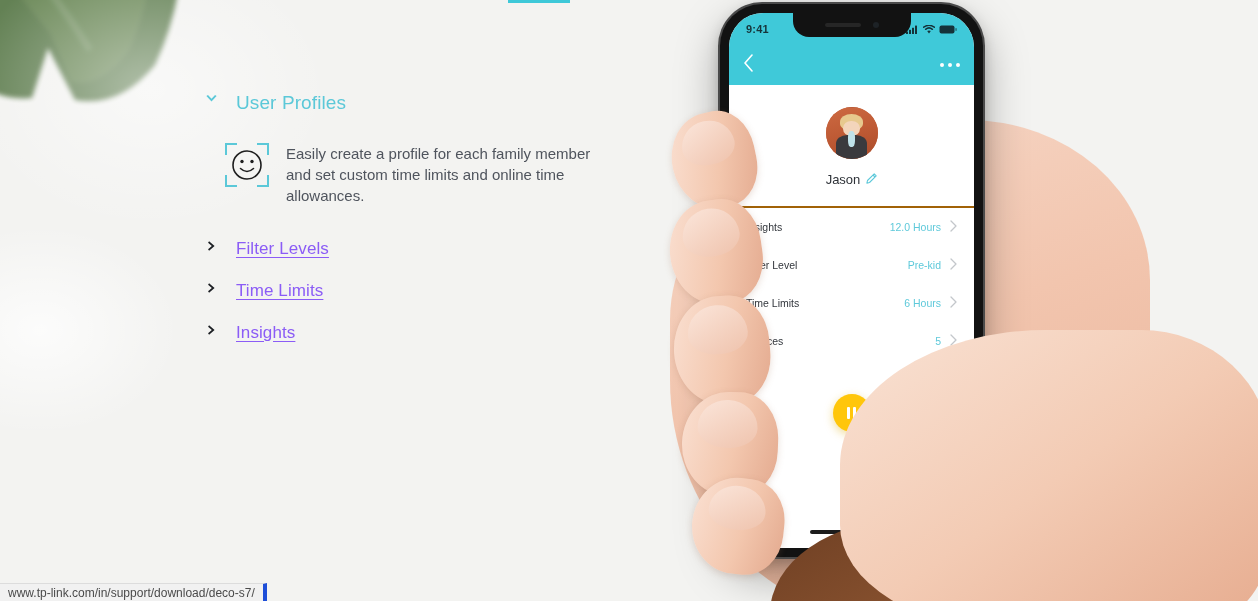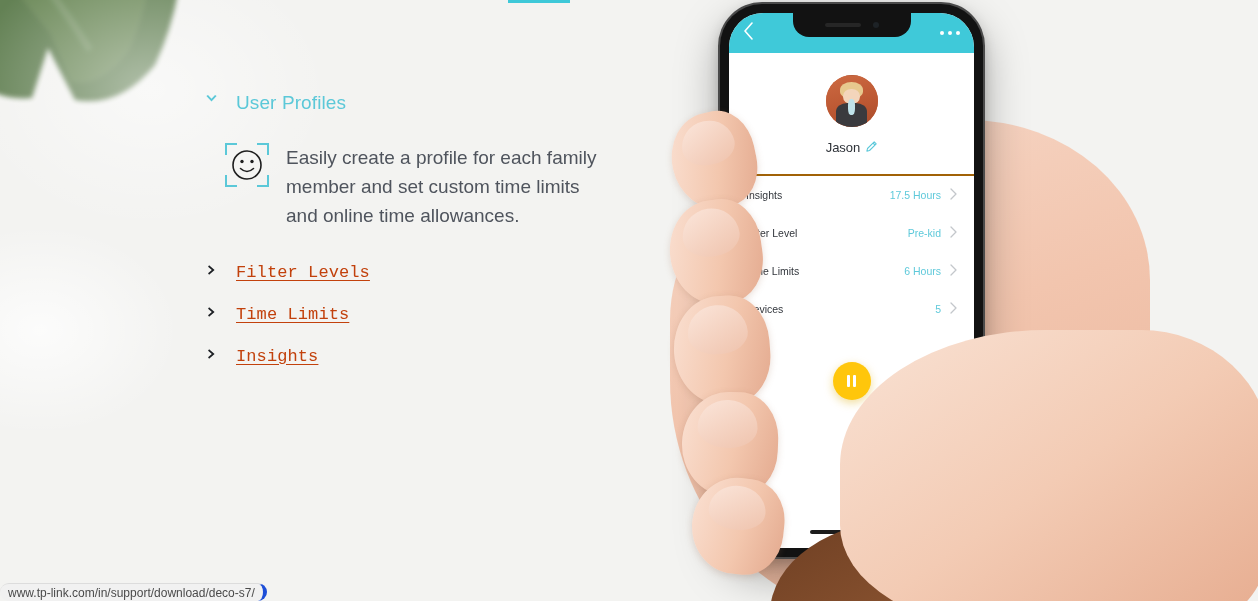--- a/index.html
+++ b/index.html
@@ -101,46 +101,45 @@
 
   .acc-title-open {
     font-size: 19px;
     color: #5bc8d8;
     font-weight: 400;
     letter-spacing: 0.1px;
   }
 
   .acc-title-closed {
     font-size: 17px;
-    color: #c2410c;
+    color: #8b5cf6;
     font-weight: 400;
     text-decoration: underline;
     text-underline-offset: 3px;
     letter-spacing: 0.1px;
-    font-family: Liberation Mono, monospace;
   }
 
   .acc-body {
     display: flex;
     align-items: flex-start;
     gap: 16px;
     margin-top: 18px;
     margin-left: 19px;
   }
 
   .feature-icon {
     width: 46px;
     height: 46px;
     flex: 0 0 auto;
     margin-top: 2px;
   }
 
   .feature-text {
-    font-size: 19px;
-    line-height: 29px;
+    font-size: 15px;
+    line-height: 21px;
     color: #4f545d;
     padding-top: 3px;
     max-width: 330px;
   }
 
   .acc-closed-list { margin-top: 33px; }
   .acc-closed-row { margin-bottom: 12px; }
   .acc-closed-row:last-child { margin-bottom: 0; }
 
   
@@ -461,21 +460,20 @@
     background: #f1f1f1;
     border-top: 1px solid #dcdcdc;
     border-right: 4px solid #1d4ed8;
     display: flex;
     align-items: center;
     font-size: 12px;
     color: #4a4a4a;
     white-space: nowrap;
     overflow: hidden;
     z-index: 60;
-    border-radius: 9px;
   }
 </style>
 </head>
 <body>
 
 <svg class="bg-leaf" viewBox="0 0 230 250" aria-hidden="true">
   <path d="M-20,-30 L210,-20 Q220,60 185,135 Q150,178 105,170 L78,118 L62,168 Q22,172 -6,140 Q-30,60 -20,-30 Z" fill="#5c7b4c"></path>
   <path d="M-20,-20 L180,-14 Q190,50 160,120 Q130,160 100,152 L80,104 Z" fill="#6b8a57" opacity="0.75"></path>
   <path d="M10,-20 Q70,40 120,120" stroke="#89a377" stroke-width="7" fill="none" opacity="0.55"></path>
 </svg>
@@ -567,20 +565,46 @@
     <div class="side-btn s2"></div>
     <div class="side-btn s3"></div>
 
     <div class="phone-screen">
 
       <div class="notch">
         <span class="notch-speaker"></span>
         <span class="notch-cam"></span>
       </div>
 
+      <div class="statusbar">
+        <span class="status-time">9:41</span>
+        <span class="status-icons">
+          <span>
+            <svg width="13" height="9" viewBox="0 0 13 9" aria-hidden="true">
+              <rect x="0" y="6.5" width="2" height="2.5" fill="#15333a"></rect>
+              <rect x="3" y="4.8" width="2" height="4.2" fill="#15333a"></rect>
+              <rect x="6" y="2.8" width="2" height="6.2" fill="#15333a"></rect>
+              <rect x="9" y="0.6" width="2" height="8.4" fill="#15333a"></rect>
+            </svg>
+          </span>
+          <span>
+            <svg width="12" height="9" viewBox="0 0 12 9" aria-hidden="true">
+              <path d="M6 8.4 L4.2 6.1 Q6 4.7 7.8 6.1 Z" fill="#15333a"></path>
+              <path d="M2.6 4.3 Q6 1.5 9.4 4.3" stroke="#15333a" stroke-width="1.5" fill="none" stroke-linecap="round"></path>
+              <path d="M0.7 2.2 Q6 -1.6 11.3 2.2" stroke="#15333a" stroke-width="1.5" fill="none" stroke-linecap="round"></path>
+            </svg>
+          </span>
+          <span>
+            <svg width="18" height="9" viewBox="0 0 18 9" aria-hidden="true">
+              <rect x="0.5" y="0.5" width="15" height="8" rx="2" fill="#15333a"></rect>
+              <rect x="16.3" y="3" width="1.5" height="3" rx="0.7" fill="#15333a" opacity="0.6"></rect>
+            </svg>
+          </span>
+        </span>
+      </div>
 
       <div class="navbar">
         <span>
           <svg width="11" height="18" viewBox="0 0 11 18" aria-hidden="true">
             <path d="M9 1 L2 9 L9 17" stroke="#ffffff" stroke-width="1.6" fill="none" stroke-linecap="round" stroke-linejoin="round"></path>
           </svg>
         </span>
         <span class="nav-dots">
           <i></i>
             <i></i>
@@ -605,21 +629,21 @@
             </svg>
           </span>
         </div>
       </div>
 
       <div class="settings-list">
 
         <div class="setting-row">
           <span class="setting-label">Insights</span>
           <span class="setting-right">
-            <span class="setting-value">17.5 Hours</span>
+            <span class="setting-value">12.0 Hours</span>
             <span>
               <svg width="7" height="12" viewBox="0 0 7 12" aria-hidden="true">
                 <path d="M1 1 L6 6 L1 11" stroke="#c3c7cb" stroke-width="1.3" fill="none" stroke-linecap="round" stroke-linejoin="round"></path>
               </svg>
             </span>
           </span>
         </div>
 
         <div class="setting-row">
           <span class="setting-label">Filter Level</span>

